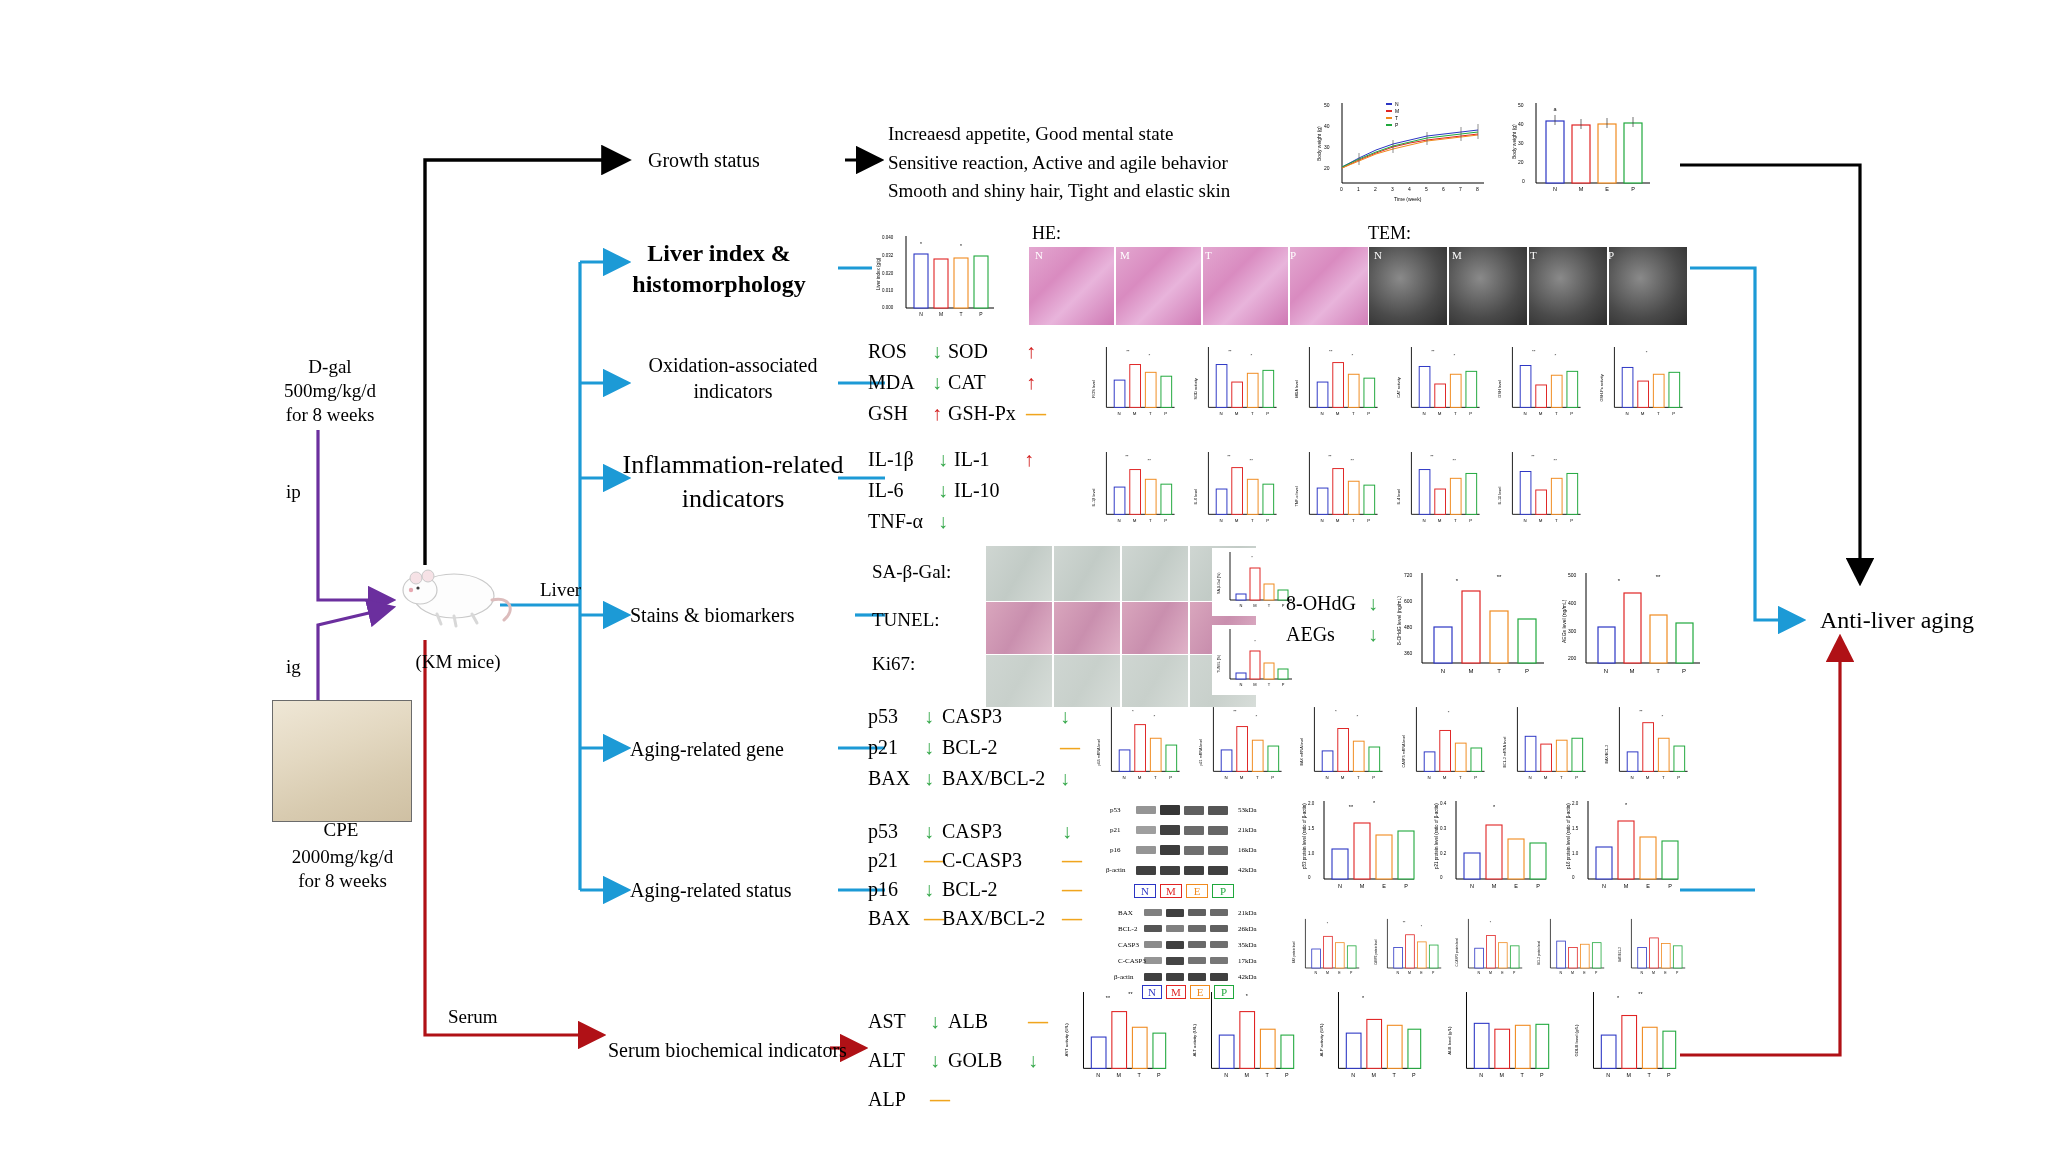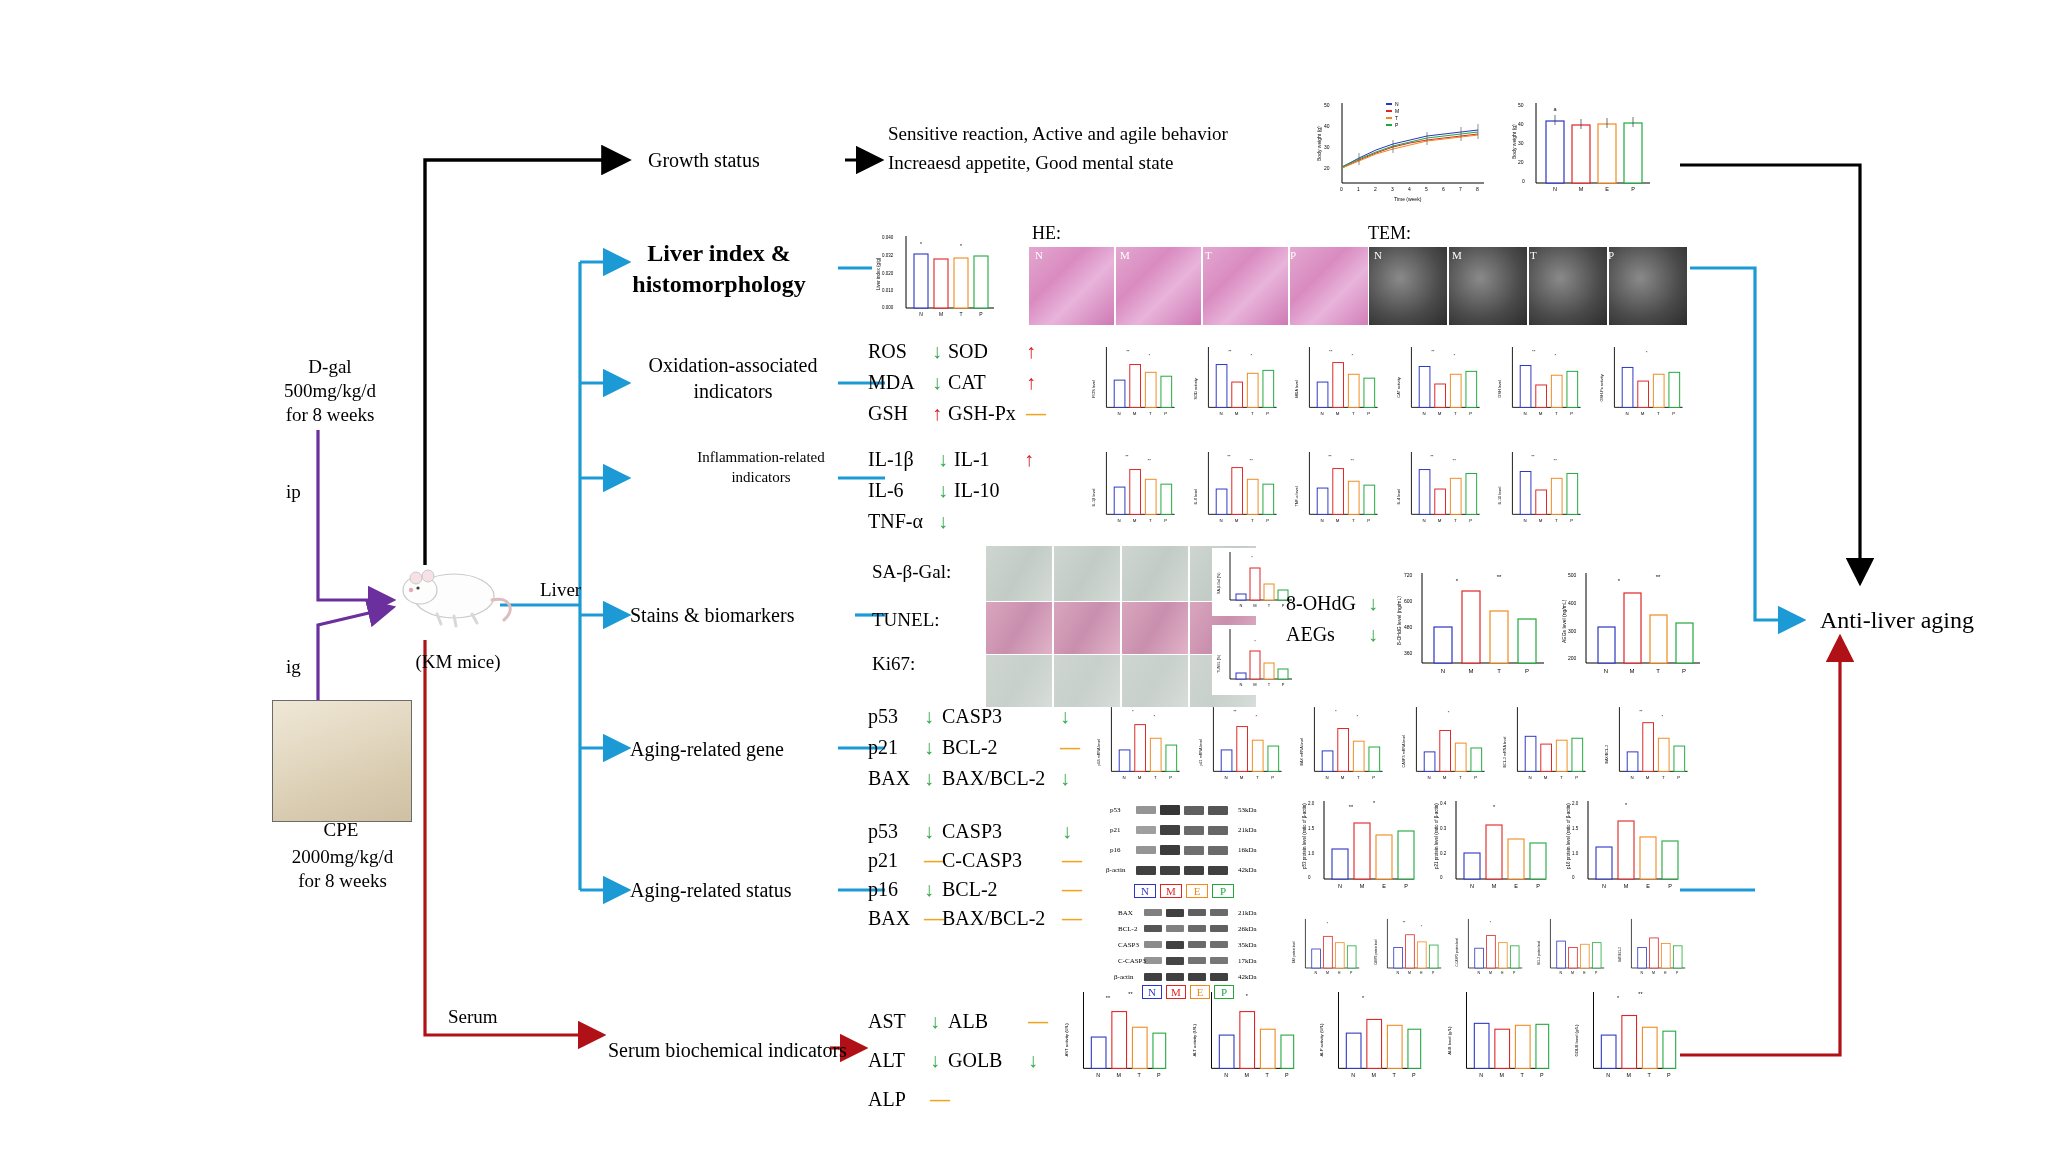--- a/index.html
+++ b/index.html
@@ -123,36 +123,37 @@
 <div class="abs txt ctr" style="left:614px;top:238px;width:210px;font-size:24px;line-height:1.3;font-weight:bold;">
   <div>Liver index &amp;</div>
   <div>histomorphology</div>
 </div>
 
 <div class="abs txt ctr" style="left:622px;top:352px;width:222px;font-size:20px;line-height:1.3;">
   <div>Oxidation-associated</div>
   <div>indicators</div>
 </div>
 
-<div class="abs txt ctr" style="left:650px;top:448px;width:222px;font-size:15px;line-height:1.3;">
+<div class="abs txt ctr" style="left:622px;top:448px;width:222px;font-size:26px;line-height:1.3;">
   <div>Inflammation-related</div>
   <div>indicators</div>
 </div>
 
 <div class="abs txt" style="left:630px;top:603px;font-size:20px;">Stains &amp; biomarkers</div>
 
 <div class="abs txt" style="left:630px;top:737px;font-size:20px;">Aging-related gene</div>
 
 <div class="abs txt" style="left:630px;top:878px;font-size:20px;">Aging-related status</div>
 
 <div class="abs txt" style="left:608px;top:1038px;font-size:20px;">Serum biochemical indicators</div>
 
 <div class="abs txt" style="left:888px;top:120px;width:410px;font-size:19px;line-height:1.5;">
+  <div>Increaesd appetite, Good mental state</div>
   <div>Sensitive reaction, Active and agile behavior</div>
-  <div>Increaesd appetite, Good mental state</div>
+  <div>Smooth and shiny hair, Tight and elastic skin</div>
 </div>
 
 <div class="chartbox" style="left:1312px;top:95px;width:180px;height:110px;">
   <svg class="chart-svg" width="180" height="110" viewBox="0 0 180 110">
     <line x1="30" y1="8" x2="30" y2="88" stroke="#000" stroke-width="1"></line>
     <line x1="30" y1="88" x2="172" y2="88" stroke="#000" stroke-width="1"></line>
     <g font-size="5" font-family="Liberation Sans, sans-serif" fill="#000">
       <text x="12" y="12">50</text>
         <text x="12" y="33">40</text>
       <text x="12" y="54">30</text>

